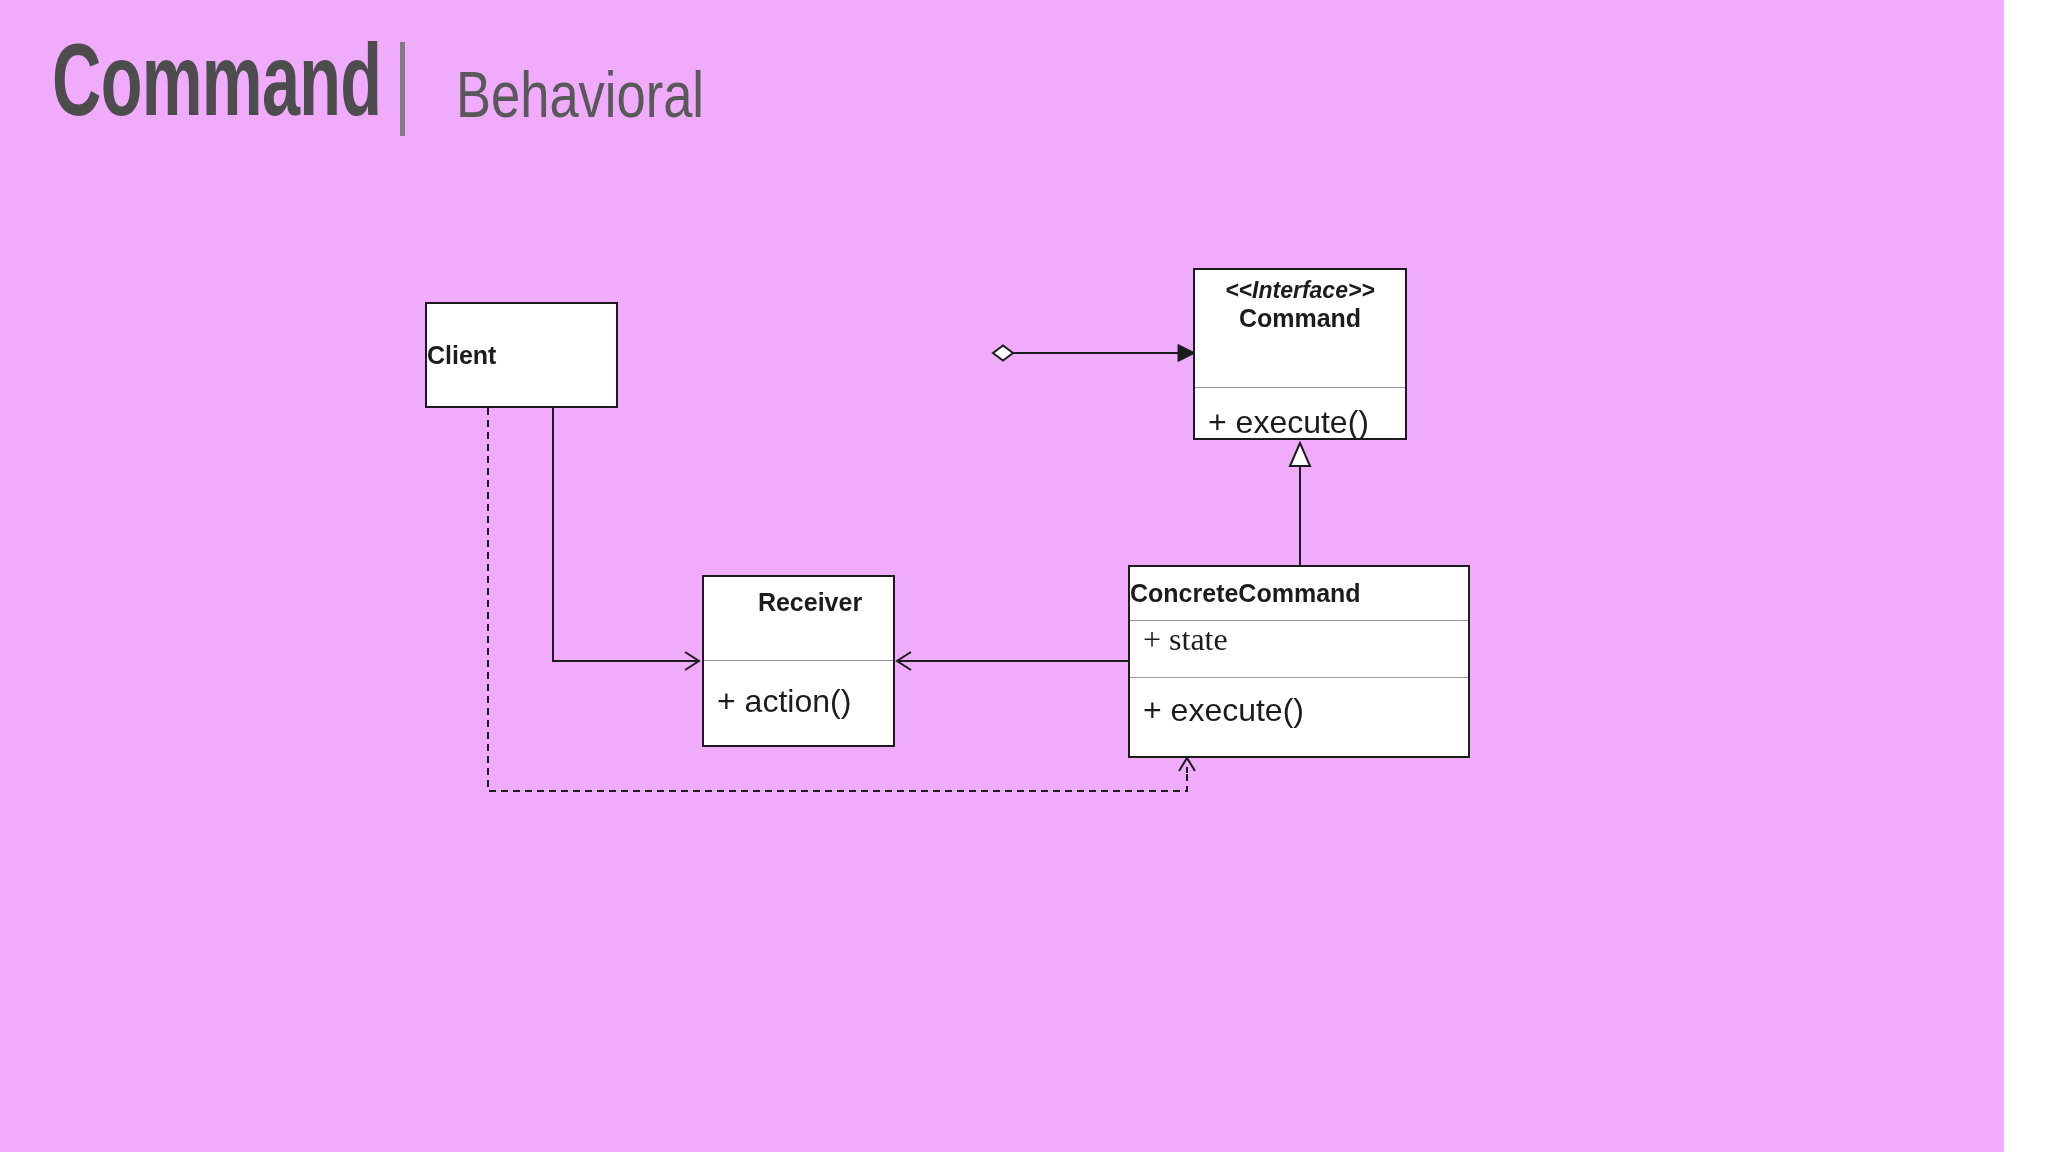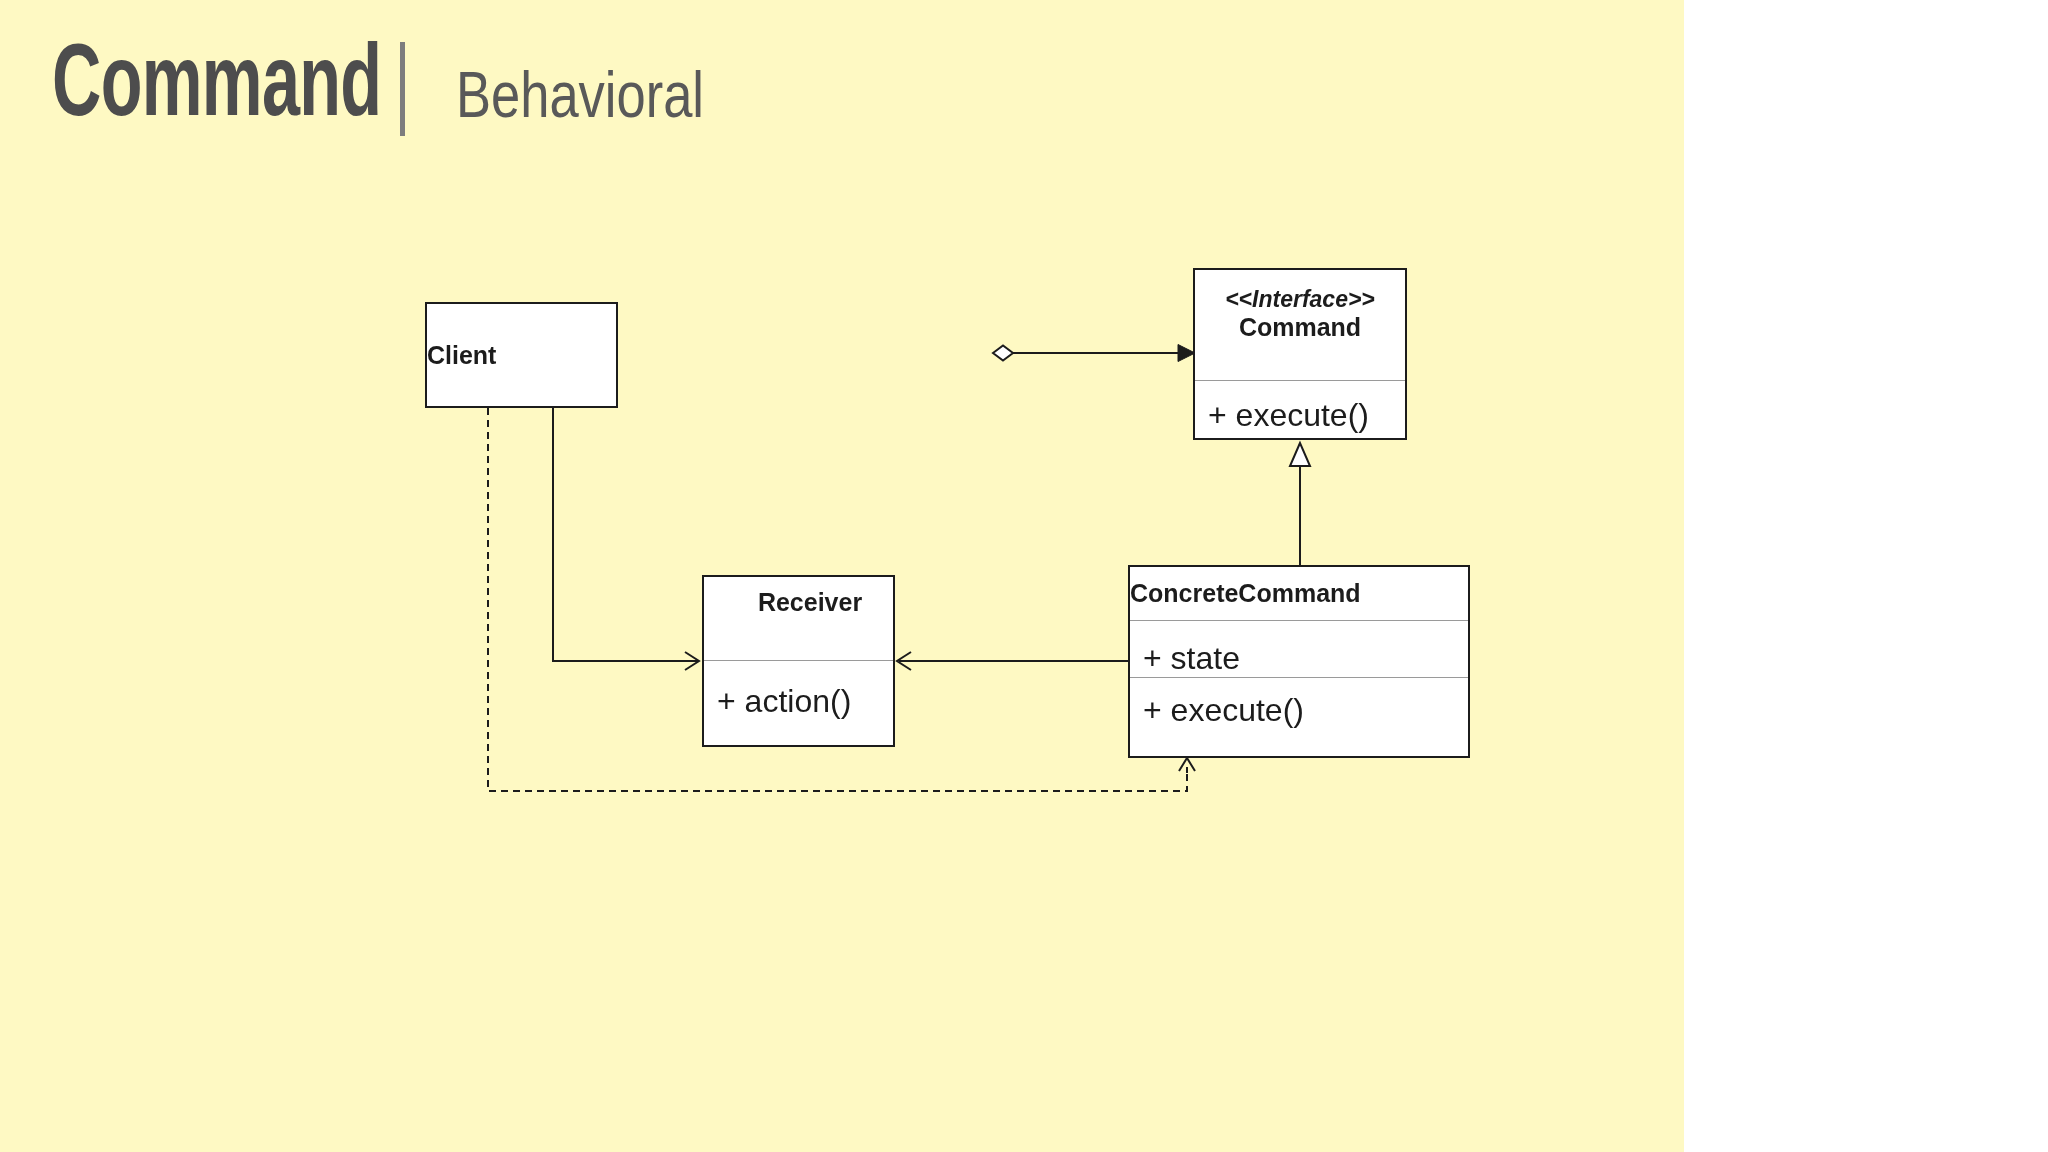--- a/index.html
+++ b/index.html
@@ -1,16 +1,16 @@
 <!DOCTYPE html>
 <html><head>
 <meta charset="utf-8">
 <style>
   html,body{margin:0;padding:0;background:#fff;}
-  #page{position:relative;width:1684px;height:1152px;background:#fef9c3;overflow:hidden;
+  #page{position:relative;width:2004px;height:1152px;background:#f0abfc;overflow:hidden;
         font-family:"Liberation Sans","DejaVu Sans",sans-serif;}
 
   
   #title-main{position:absolute;left:52px;top:24px;font-size:102px;font-weight:bold;
               color:#4d4d4d;line-height:1.1;white-space:nowrap;
               transform:scaleX(0.67);transform-origin:left center;letter-spacing:-1px;}
   #title-sep{position:absolute;left:400px;top:42px;width:5px;height:94px;background:#7d7d7d;}
   #title-sub{position:absolute;left:456px;top:60px;font-size:64px;font-weight:400;
              color:#595959;line-height:1.1;white-space:nowrap;
              transform:scaleX(0.82);transform-origin:left center;}
@@ -21,30 +21,30 @@
   .uml-name{font-weight:bold;font-size:25px;text-align:center;}
   .uml-stereo{font-style:italic;font-size:23px;font-weight:bold;text-align:center;}
   .uml-member{font-size:32px;text-align:left;padding-left:13px;}
   .uml-div{border-top:1px solid #9a9a9a;}
   .center-lbl{display:flex;align-items:center;justify-content:flex-start;height:100%;}
 
   #box-client{left:425px;top:302px;width:193px;height:106px;}
   #box-invoker{left:802px;top:290px;width:191px;height:128px;}
 
   #box-command{left:1193px;top:268px;width:214px;height:172px;}
-  #box-command .hdr{height:110px;padding-top:16px;box-sizing:border-box;}
+  #box-command .hdr{height:110px;padding-top:0;box-sizing:border-box;margin-top:7px;}
   #box-command .mem-sec{padding-top:16px;}
 
   #box-receiver{left:702px;top:575px;width:193px;height:172px;}
   #box-receiver .hdr{height:83px;padding-top:11px;box-sizing:border-box;margin-left:23px;}
   #box-receiver .mem-sec{padding-top:22px;}
 
   #box-concrete{left:1128px;top:565px;width:342px;height:193px;}
   #box-concrete .hdr{height:53px;display:flex;align-items:center;justify-content:flex-start;}
-  #box-concrete .attr-sec{height:56px;display:flex;align-items:flex-end;box-sizing:border-box;}
+  #box-concrete .attr-sec{height:56px;display:flex;align-items:flex-start;box-sizing:border-box;font-family:Liberation Serif, serif;}
   #box-concrete .mem-sec{padding-top:14px;}
 
   
   #wires{position:absolute;left:0;top:0;width:2048px;height:1152px;pointer-events:none;}
   .wire{stroke:#1c1c1c;stroke-width:2;fill:none;}
   .wire-dashed{stroke:#1c1c1c;stroke-width:2;fill:none;stroke-dasharray:7 5;}
   .head-filled{fill:#1c1c1c;stroke:#1c1c1c;}
   .head-hollow{fill:#ffffff;stroke:#1c1c1c;stroke-width:2;}
 </style>
 </head>

